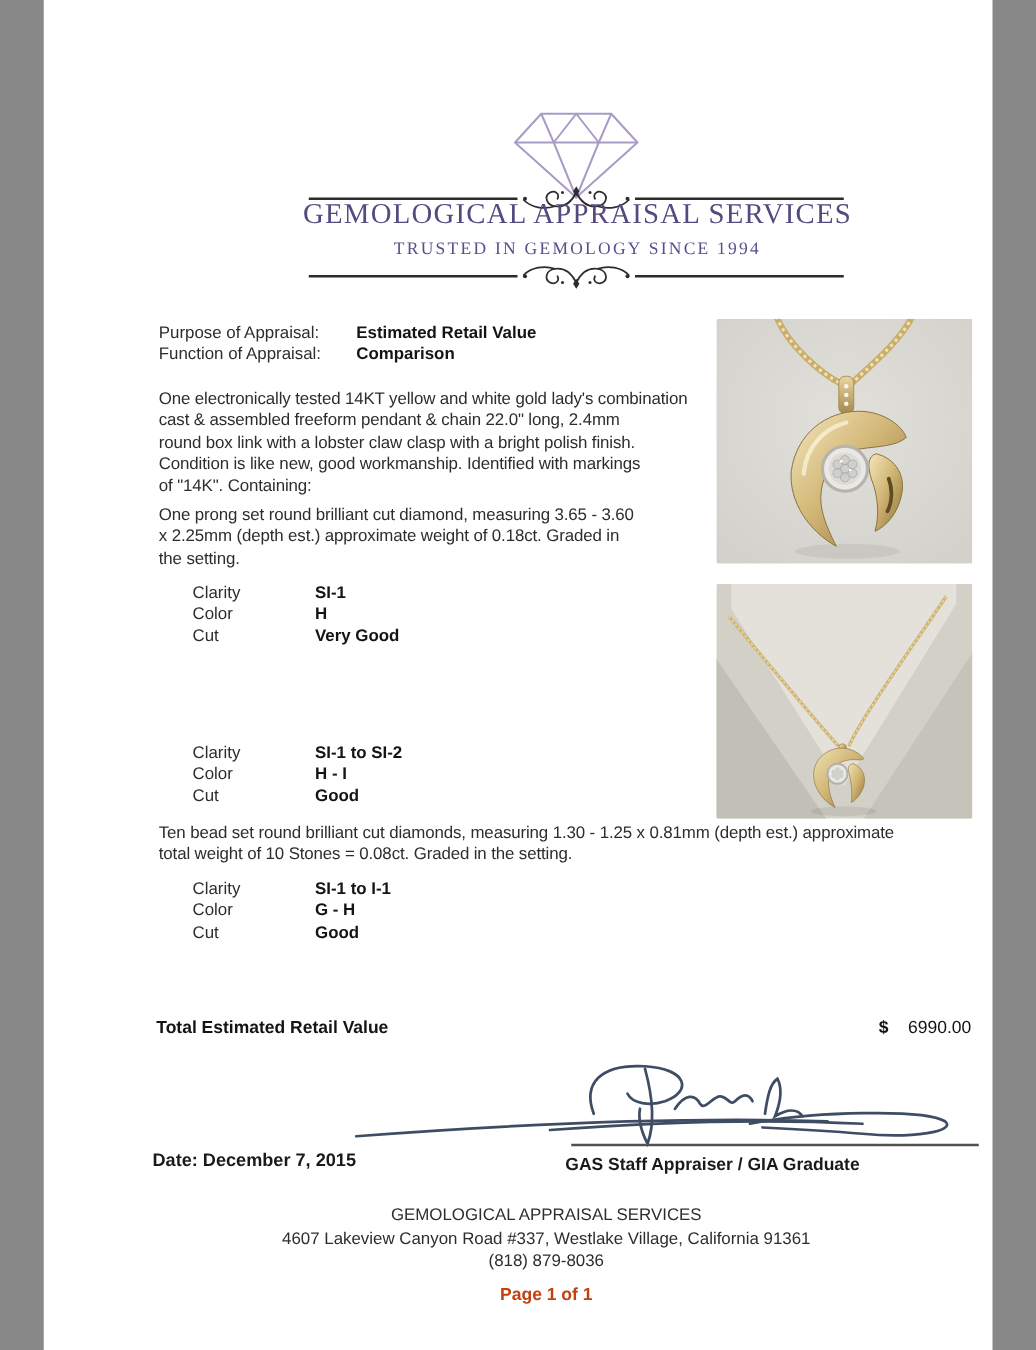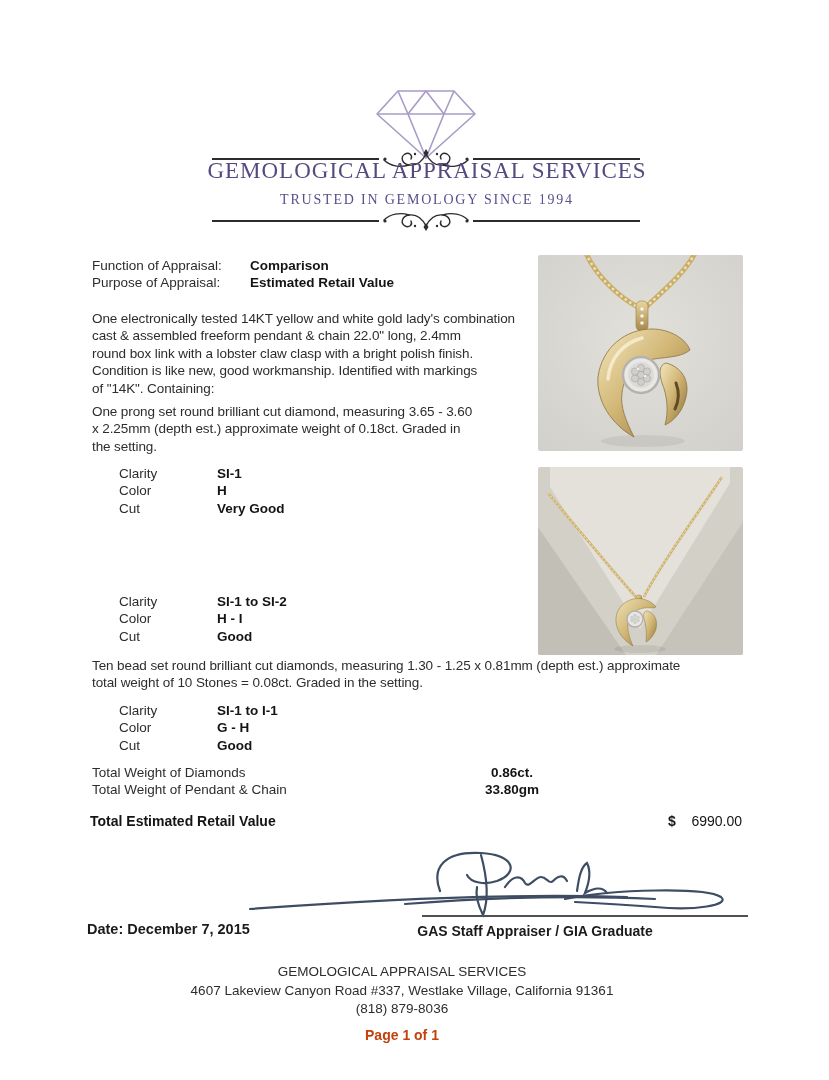--- a/index.html
+++ b/index.html
@@ -1,18 +1,18 @@
 <!DOCTYPE html>
 <html><head>
 <meta charset="utf-8">
 <style>
   * { margin:0; padding:0; box-sizing:border-box; }
   body { background:#888; font-family:"Liberation Sans", sans-serif; }
   .page {
-    position:relative; width:829px; height:1080px; margin:0 auto;
+    position:relative; width:759px; height:1080px; margin:0 auto;
     background:#ffffff; overflow:hidden; color:#2d2d2d;
   }
   
   .logo-diamond { position:absolute; left:368px; top:86px; width:116px; height:76px; }
   .ornament-row { position:absolute; left:212px; width:428px; height:22px;
     display:flex; align-items:center; }
   .ornament-row .rule { flex:1; height:2px; background:#2e2a2e; }
   .ornament-row svg { flex:0 0 auto; margin:0 3px; }
   #ornament-top { top:148px; }
   #ornament-bottom { top:210px; }
@@ -120,26 +120,26 @@
           <circle cx="85" cy="11" r="1.6"></circle>
         <circle cx="33" cy="6" r="1.2"></circle>
           <circle cx="55" cy="6" r="1.2"></circle>
       </g>
     </svg>
     <div class="rule"></div>
   </div>
 
   <div class="info-block">
     <div class="info-row">
+      <span class="ilbl">Purpose of Appraisal:</span>
+      <span class="ival">Estimated Retail Value</span>
+    </div>
+    <div class="info-row">
       <span class="ilbl">Function of Appraisal:</span>
       <span class="ival">Comparison</span>
-    </div>
-    <div class="info-row">
-      <span class="ilbl">Purpose of Appraisal:</span>
-      <span class="ival">Estimated Retail Value</span>
     </div>
   </div>
 
   <div class="para" id="desc-para">One electronically tested 14KT yellow and white gold lady's combination
 cast &amp; assembled freeform pendant &amp; chain 22.0" long, 2.4mm
 round box link with a lobster claw clasp with a bright polish finish.
 Condition is like new, good workmanship.  Identified with markings
 of "14K".  Containing:</div>
 
   <figure class="photo" id="photo-1">
@@ -274,30 +274,20 @@
     <div class="spec-row">
       <span class="slbl">Color</span>
       <span class="sval">G - H</span>
     </div>
     <div class="spec-row">
       <span class="slbl">Cut</span>
       <span class="sval">Good</span>
     </div>
   </div>
 
-  <div class="totals-block">
-    <div class="tot-row">
-      <span class="tlbl">Total Weight of Diamonds</span>
-      <span class="tval">0.86ct.</span>
-    </div>
-    <div class="tot-row">
-      <span class="tlbl">Total Weight of Pendant &amp; Chain</span>
-      <span class="tval">33.80gm</span>
-    </div>
-  </div>
   <div class="retail-label">Total Estimated Retail Value</div>
   <div class="retail-currency">$</div>
   <div class="retail-value">6990.00</div>
 
   <svg class="signature-svg" viewBox="0 0 515 72">
     <g fill="none" stroke="#3e4d63" stroke-width="2.2" stroke-linecap="round">
       <path d="M 15,62 C 120,54 260,46 392,50"></path>
       <path d="M 170,57 C 260,50 340,48 420,52"></path>
       <path d="M 205,44 C 196,20 210,4 246,6 C 280,8 284,26 262,34 C 250,38 236,36 232,28"></path>
       <path d="M 246,8 C 252,30 254,52 248,68 C 244,60 240,50 242,40"></path>

